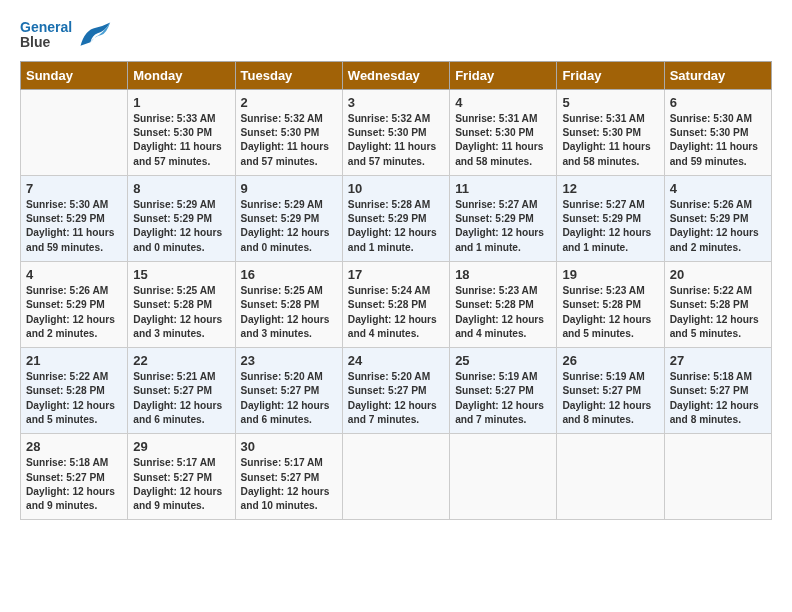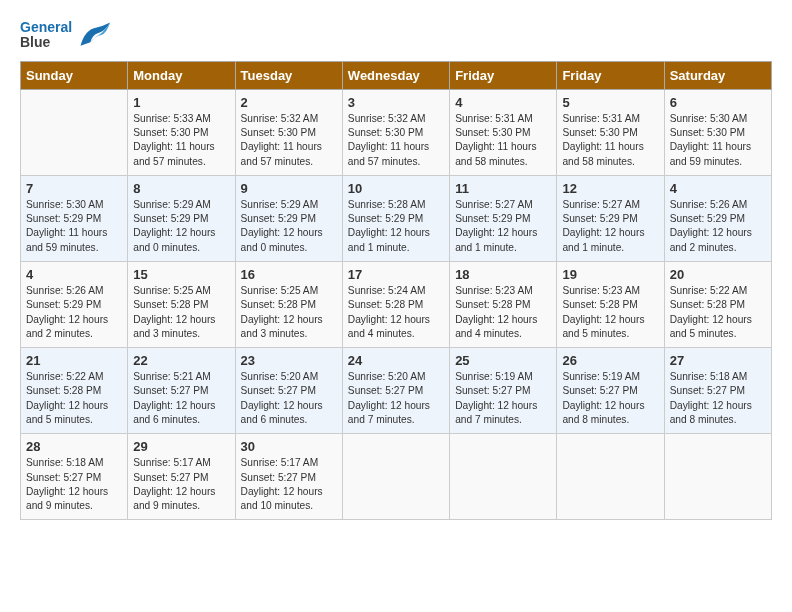--- a/index.html
+++ b/index.html
@@ -68,20 +68,21 @@
     .day-num {
       font-size: 13px;
       font-weight: bold;
       display: block;
       margin-bottom: 2px;
     }
     .cell-info {
       font-size: 10.2px;
       line-height: 1.4;
       color: #333;
+      font-weight: bold;
     }
   </style>
 </head>
 <body>
 
 <div class="header">
   <div class="logo">
     <div style="font-size:14px;font-weight:bold;color:#333;line-height:1.1;">
       <span style="color:#1a6faf;">General</span><br>
       <span style="color:#404040;">Blue</span>

